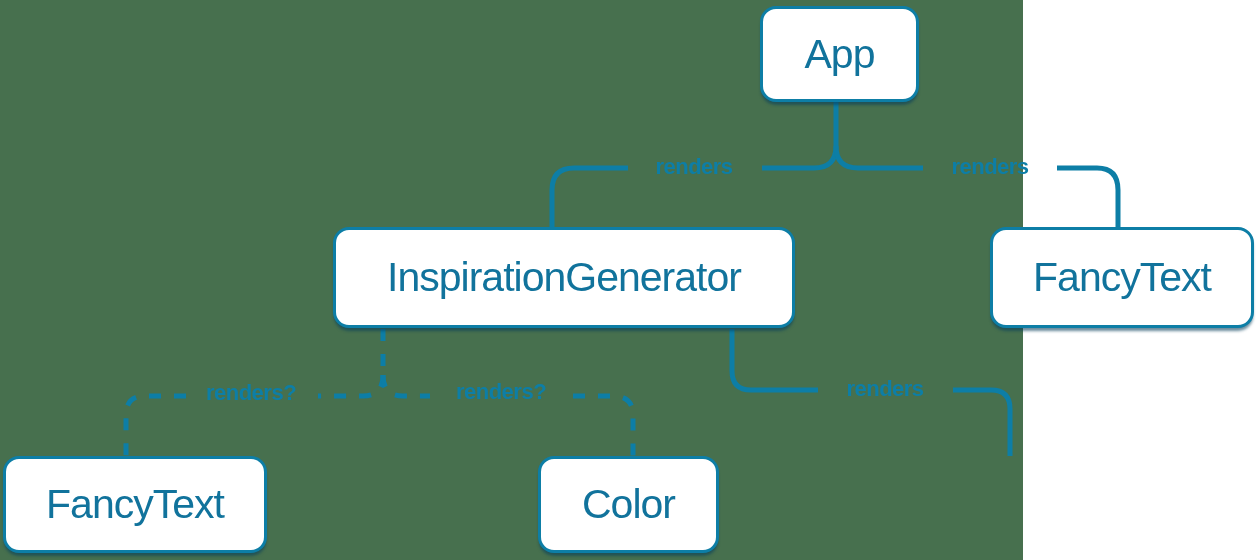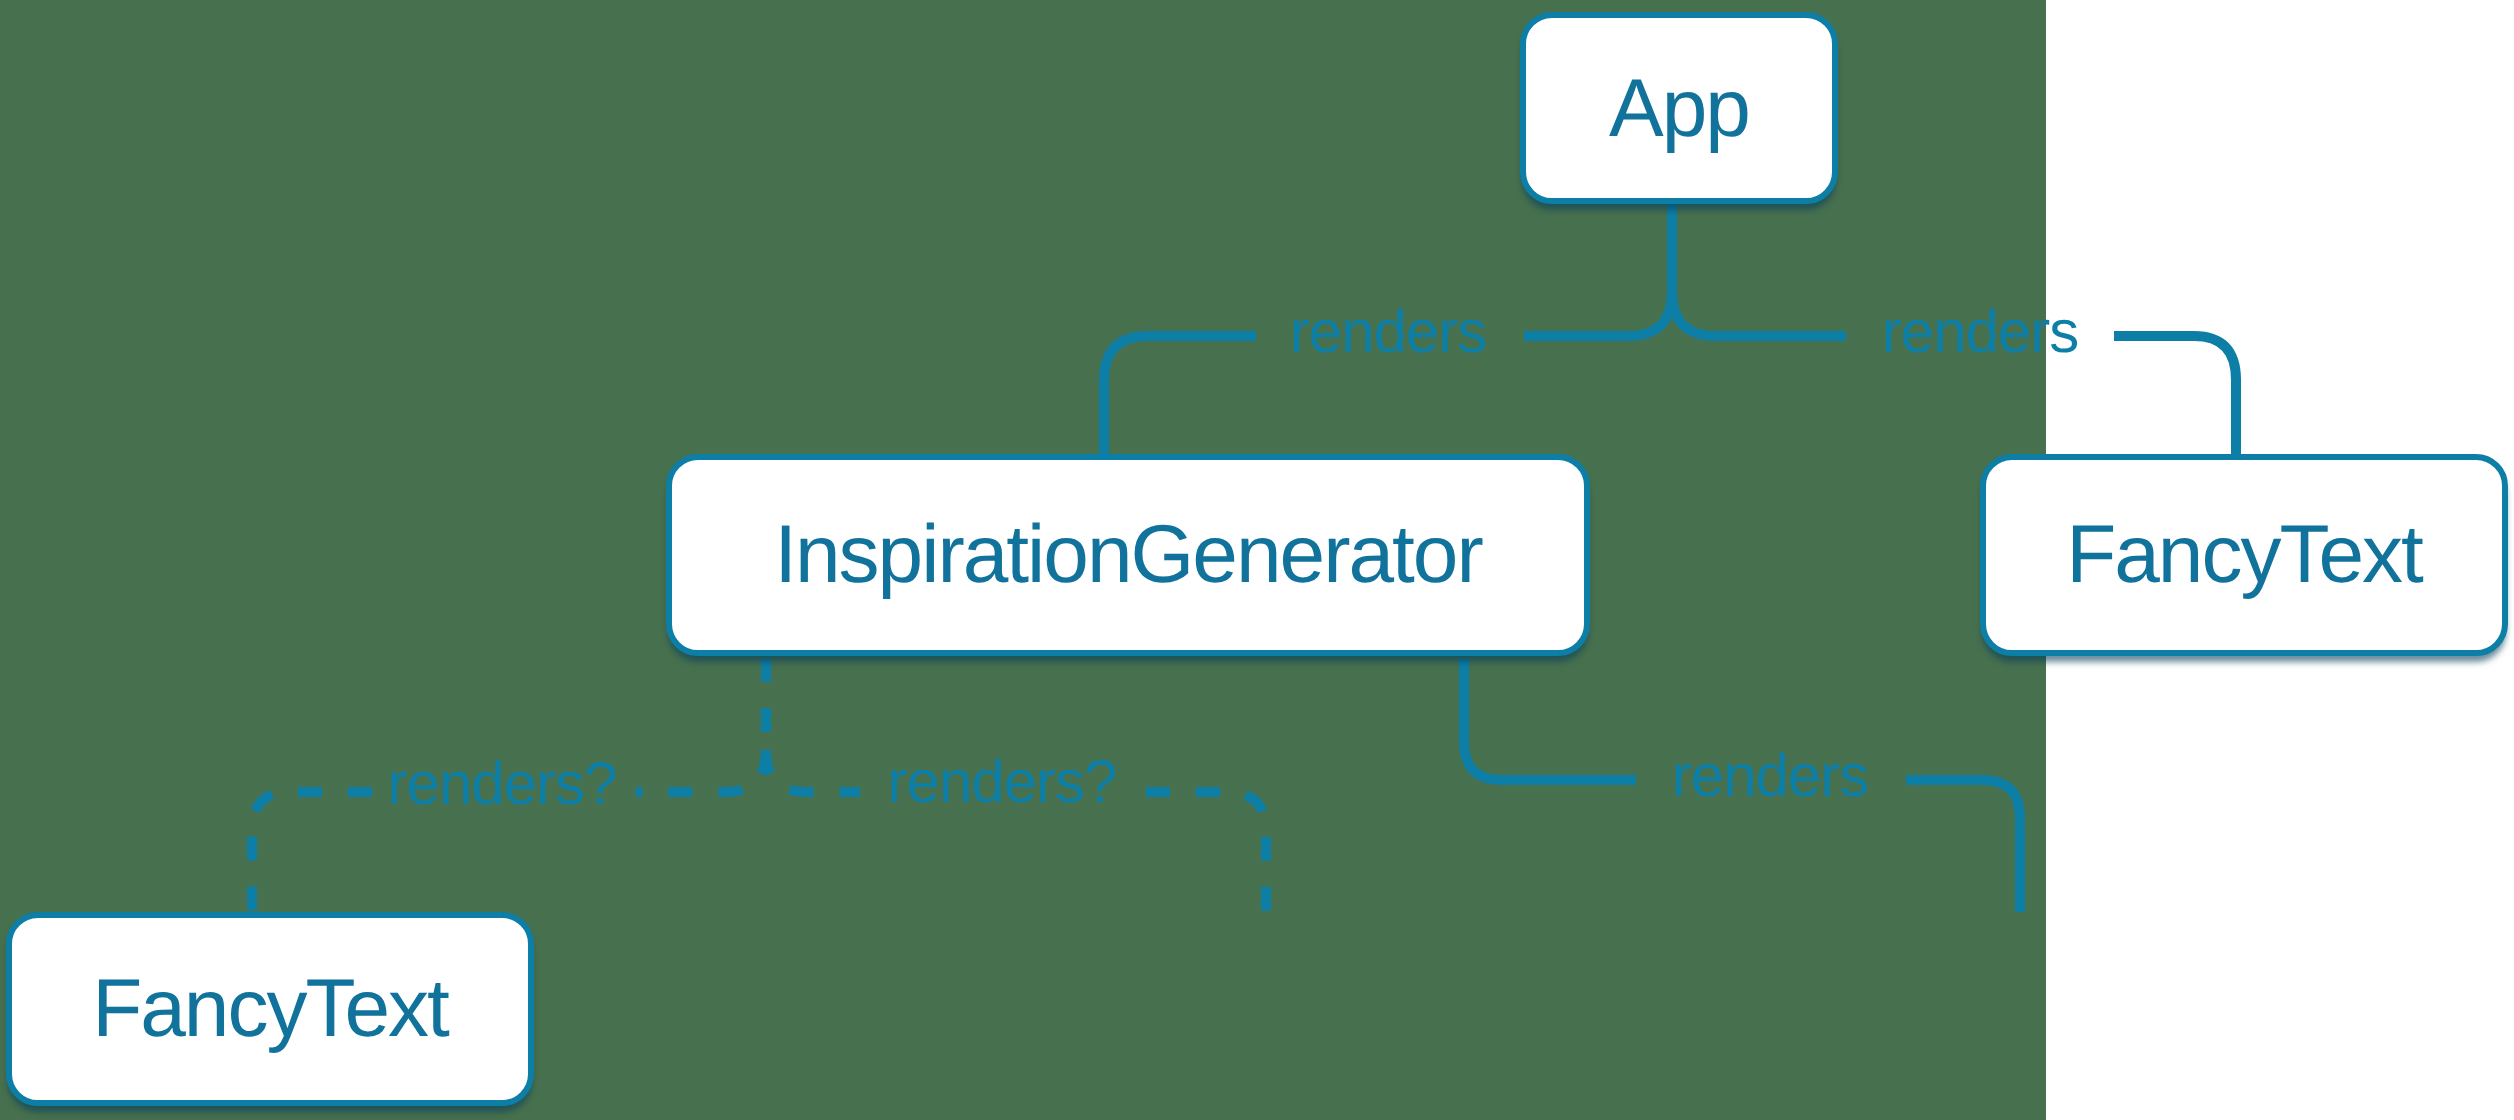--- a/index.html
+++ b/index.html
@@ -52,22 +52,22 @@
   .node-app        { left: 760px; top: 6px;   width: 159px; height: 96px;  }
   .node-insp       { left: 333px; top: 227px; width: 462px; height: 101px; }
   .node-fancy-top  { left: 990px; top: 227px; width: 264px; height: 101px; }
   .node-fancy-bot  { left: 3px;   top: 456px; width: 264px; height: 97px;  }
   .node-color      { left: 538px; top: 456px; width: 181px; height: 97px;  }
   .node-copyright  { left: 878px; top: 456px; width: 266px; height: 97px;  }
   .edge-label {
     position: absolute;
     transform: translate(-50%, -50%);
     color: #0d7ea6;
-    font-size: 30px;
-    font-weight: 400;
+    font-size: 22px;
+    font-weight: 700;
     letter-spacing: -0.5px;
     white-space: nowrap;
   }
   .lbl-renders-left   { left: 694px;  top: 167px; }
   .lbl-renders-right  { left: 990px;  top: 167px; }
   .lbl-renders-bottom { left: 885px;  top: 389px; }
   .lbl-rendersq-left  { left: 251px;  top: 393px; }
   .lbl-rendersq-right { left: 501px;  top: 392px; }
 </style>
 </head>
@@ -97,20 +97,23 @@
   </div>
 
   <div class="node node-fancy-top">
     <span>FancyText</span>
   </div>
 
   <div class="node node-fancy-bot">
     <span>FancyText</span>
   </div>
 
+  <div class="node node-color">
+    <span>Color</span>
+  </div>
 
 
   <span class="edge-label lbl-renders-left">renders</span>
   <span class="edge-label lbl-renders-right">renders</span>
   <span class="edge-label lbl-rendersq-left">renders?</span>
   <span class="edge-label lbl-rendersq-right">renders?</span>
   <span class="edge-label lbl-renders-bottom">renders</span>
 
 </div>
 

